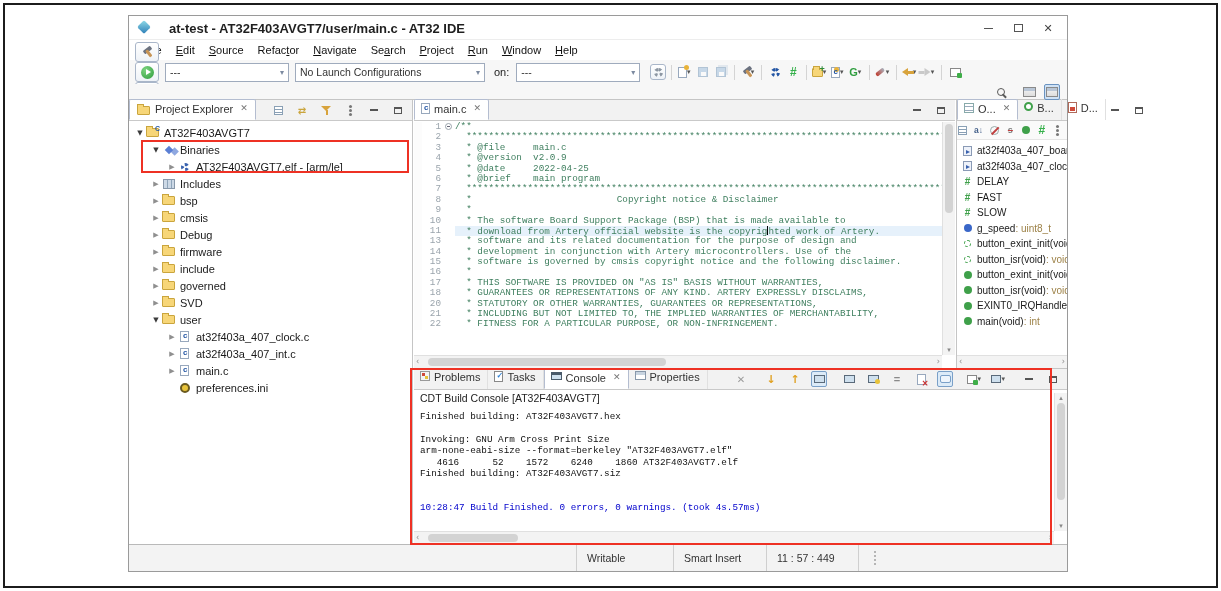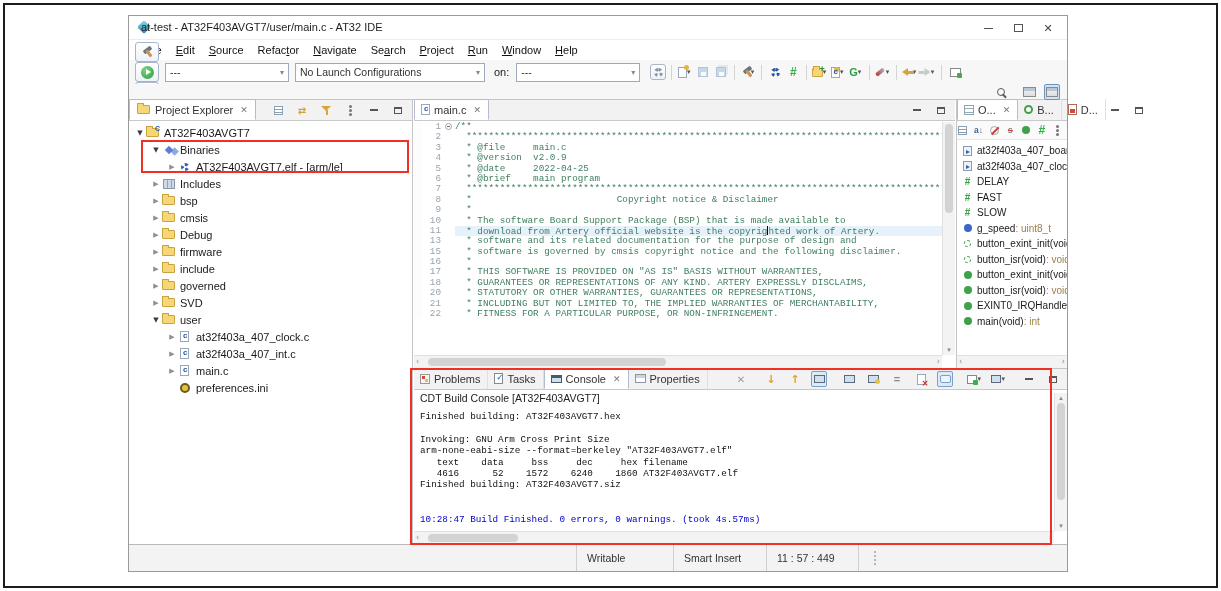--- a/index.html
+++ b/index.html
@@ -9,21 +9,21 @@
   .outer-frame { position:absolute; inset:3px; border:2px solid #1c1c1c; pointer-events:none; }
 
   
   .ide { position:absolute; left:128px; top:15px; width:940px; height:557px; background:#fff;
          border:1px solid #9a9a9a; font-size:11px; color:#222; }
 
   
   .titlebar { position:relative; height:24px; background:#fff; border-bottom:1px solid #ededed; }
   .app-icon { position:absolute; left:9px; top:5px; width:12px; height:12px;
               background:linear-gradient(135deg,#8fdbe8,#2e7fb8); transform:rotate(45deg) scale(.8); border-radius:2px; }
-  .title-text { position:absolute; left:12px; top:5px; font-size:11px; color:#1f1f1f; white-space:nowrap; }
+  .title-text { position:absolute; left:40px; top:5px; font-size:13px; color:#1f1f1f; white-space:nowrap;font-weight:bold; }
   .win-controls { position:absolute; right:4px; top:0; height:24px; display:flex; }
   .win-btn { width:30px; height:24px; display:flex; align-items:center; justify-content:center; color:#555; }
   .glyph-min { width:9px; height:1px; background:#555; display:inline-block; }
   .glyph-max { width:9px; height:8px; border:1px solid #555; display:inline-block; }
   .glyph-close { font-family:"DejaVu Sans",sans-serif; font-size:11px; color:#444; }
 
   
   .menubar { height:20px; display:flex; align-items:center; padding-left:8px; background:#fff; }
   .menu-item { padding:2px 7px; color:#111; cursor:default; }
   .menu-item u { text-decoration:underline; }
@@ -103,21 +103,21 @@
   .main { position:absolute; top:84px; left:0; right:0; bottom:27px; }
   .explorer { position:absolute; left:0; top:0; bottom:0; width:284px; border-right:1px solid #c5c5c5; background:#fff; }
   .rightcol { position:absolute; left:285px; right:0; top:0; bottom:0; }
   .topsplit { position:absolute; left:0; right:0; top:0; height:268px; }
   .editor { position:absolute; left:0; top:0; bottom:0; right:112px; }
   .outline { position:absolute; right:0; top:0; bottom:0; width:111px; border-left:1px solid #c5c5c5; }
   .console { position:absolute; left:0; right:0; top:268px; bottom:0; border-top:1px solid #c5c5c5; background:#fff; }
 
   
   .tabrow { height:21px; display:flex; align-items:flex-end; background:#f2f2f2; border-bottom:1px solid #c9c9c9; position:relative; }
-  .vtab { display:flex; align-items:center; gap:4px; padding:3px 7px 3px 6px; font-size:11px; color:#333;
+  .vtab { display:flex; align-items:flex-start; gap:4px; padding:3px 7px 3px 6px; font-size:11px; color:#333;
           border-right:1px solid #e0e0e0; height:21px; white-space:nowrap; }
   .vtab.sel { background:#fff; border:1px solid #b4bdd0; border-bottom:1px solid #fff; border-radius:2px 2px 0 0; }
   .tab-close { font-family:"DejaVu Sans",sans-serif; font-size:9px; color:#777; margin-left:3px; }
   .view-icons { margin-left:auto; display:flex; align-items:center; gap:6px; padding-right:5px; height:100%; }
 
   
   .tree { position:absolute; top:22px; left:0; right:0; bottom:0; overflow:hidden; padding-top:2px; }
   .trow { display:flex; align-items:center; height:17px; white-space:nowrap; }
   .arrow { width:10px; text-align:center; font-family:"DejaVu Sans",sans-serif; font-size:7px; color:#8f8f8f; flex:none; }
   .arrow.open { color:#3c3c3c; }
@@ -509,20 +509,21 @@
                 <div class="cl"><span class="ruler"></span><span class="ln">3</span><span class="fold"></span><span class="codeln">  * @file     main.c</span></div>
                 <div class="cl"><span class="ruler"></span><span class="ln">4</span><span class="fold"></span><span class="codeln">  * @version  v2.0.9</span></div>
                 <div class="cl"><span class="ruler"></span><span class="ln">5</span><span class="fold"></span><span class="codeln">  * @date     2022-04-25</span></div>
                 <div class="cl"><span class="ruler"></span><span class="ln">6</span><span class="fold"></span><span class="codeln">  * @brief    main program</span></div>
                 <div class="cl"><span class="ruler"></span><span class="ln">7</span><span class="fold"></span><span class="codeln">  **************************************************************************************************</span></div>
                 <div class="cl"><span class="ruler"></span><span class="ln">8</span><span class="fold"></span><span class="codeln">  *                          Copyright notice &amp; Disclaimer</span></div>
                 <div class="cl"><span class="ruler"></span><span class="ln">9</span><span class="fold"></span><span class="codeln">  *</span></div>
                 <div class="cl"><span class="ruler"></span><span class="ln">10</span><span class="fold"></span><span class="codeln">  * The software Board Support Package (BSP) that is made available to</span></div>
                 <div class="cl cur"><span class="ruler"></span><span class="ln">11</span><span class="fold"></span><span class="codeln">  * download from Artery official <span class="misspell">website</span> is the copyrig<span class="caret"></span>hted work of Artery.</span></div>
                 <div class="cl"><span class="ruler"></span><span class="ln">13</span><span class="fold"></span><span class="codeln">  * software and its related documentation for the purpose of design and</span></div>
+                <div class="cl"><span class="ruler"></span><span class="ln">14</span><span class="fold"></span><span class="codeln">  * development in conjunction with Artery <span class="misspell">microcontrollers</span>. Use of the</span></div>
                 <div class="cl"><span class="ruler"></span><span class="ln">15</span><span class="fold"></span><span class="codeln">  * software is governed by cmsis copyright notice and the following disclaimer.</span></div>
                 <div class="cl"><span class="ruler"></span><span class="ln">16</span><span class="fold"></span><span class="codeln">  *</span></div>
                 <div class="cl"><span class="ruler"></span><span class="ln">17</span><span class="fold"></span><span class="codeln">  * THIS SOFTWARE IS PROVIDED ON "AS IS" BASIS WITHOUT WARRANTIES,</span></div>
                 <div class="cl"><span class="ruler"></span><span class="ln">18</span><span class="fold"></span><span class="codeln">  * GUARANTEES OR REPRESENTATIONS OF ANY KIND. ARTERY EXPRESSLY DISCLAIMS,</span></div>
                 <div class="cl"><span class="ruler"></span><span class="ln">20</span><span class="fold"></span><span class="codeln">  * STATUTORY OR OTHER WARRANTIES, GUARANTEES OR REPRESENTATIONS,</span></div>
                 <div class="cl"><span class="ruler"></span><span class="ln">21</span><span class="fold"></span><span class="codeln">  * INCLUDING BUT NOT LIMITED TO, THE IMPLIED WARRANTIES OF MERCHANTABILITY,</span></div>
                 <div class="cl"><span class="ruler"></span><span class="ln">22</span><span class="fold"></span><span class="codeln">  * FITNESS FOR A PARTICULAR PURPOSE, OR NON-INFRINGEMENT.</span></div>
               </div>
             <div class="ed-vscroll">
               <span class="thumb"></span>
@@ -733,21 +734,20 @@
                   <span class="sh-maxv"></span>
                 </span>
               </span>
             </div>
           <div class="con-title">CDT Build Console [AT32F403AVGT7]</div>
           <div class="con-body" id="con-body">
               <div class="conline">Finished building: AT32F403AVGT7.hex</div>
               <div class="conline">&nbsp;</div>
               <div class="conline">Invoking: GNU Arm Cross Print Size</div>
               <div class="conline">arm-none-eabi-size --format=berkeley "AT32F403AVGT7.elf"</div>
-              <div class="conline">   text    data     bss     dec     hex filename</div>
               <div class="conline">   4616      52    1572    6240    1860 AT32F403AVGT7.elf</div>
               <div class="conline">Finished building: AT32F403AVGT7.siz</div>
               <div class="conline">&nbsp;</div>
               <div class="conline">&nbsp;</div>
               <div class="conline blue">10:28:47 Build Finished. 0 errors, 0 warnings. (took 4s.57ms)</div>
             </div>
           <div class="con-vscroll">
             <span class="vs-arr" style="top:1px">▴</span>
               <span class="thumb"></span>
               <span class="vs-arr" style="bottom:1px">▾</span>

